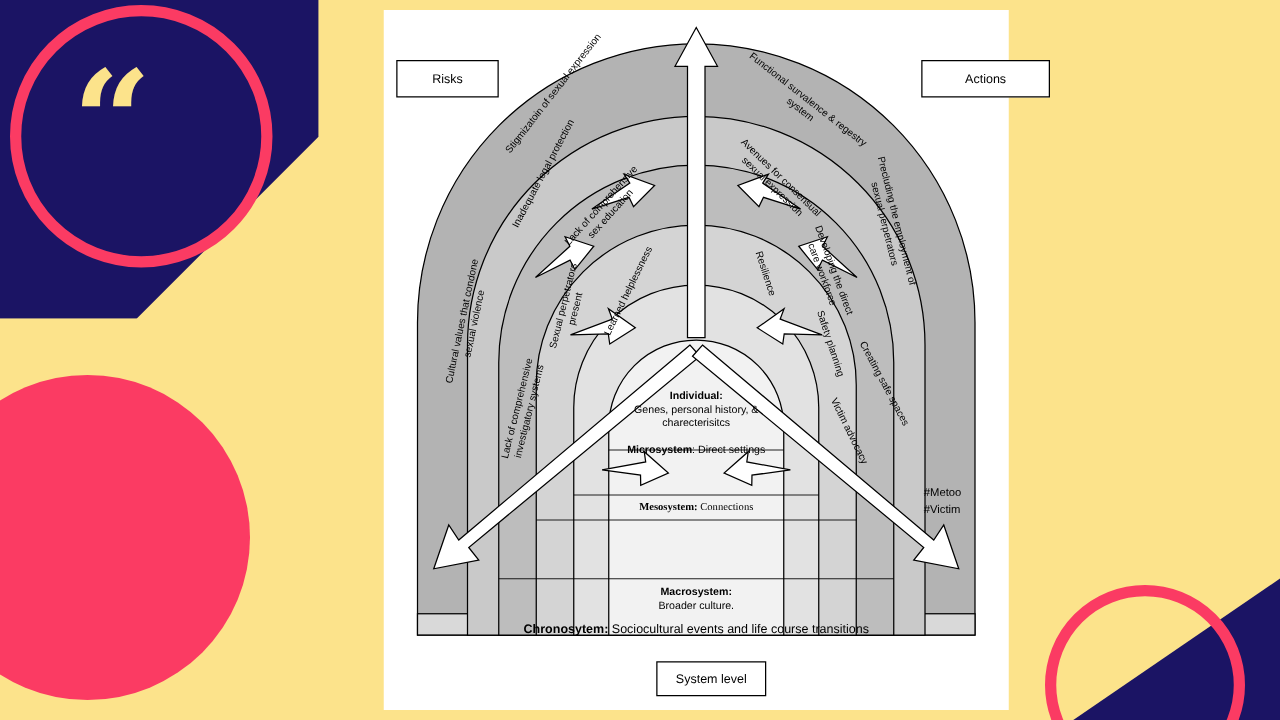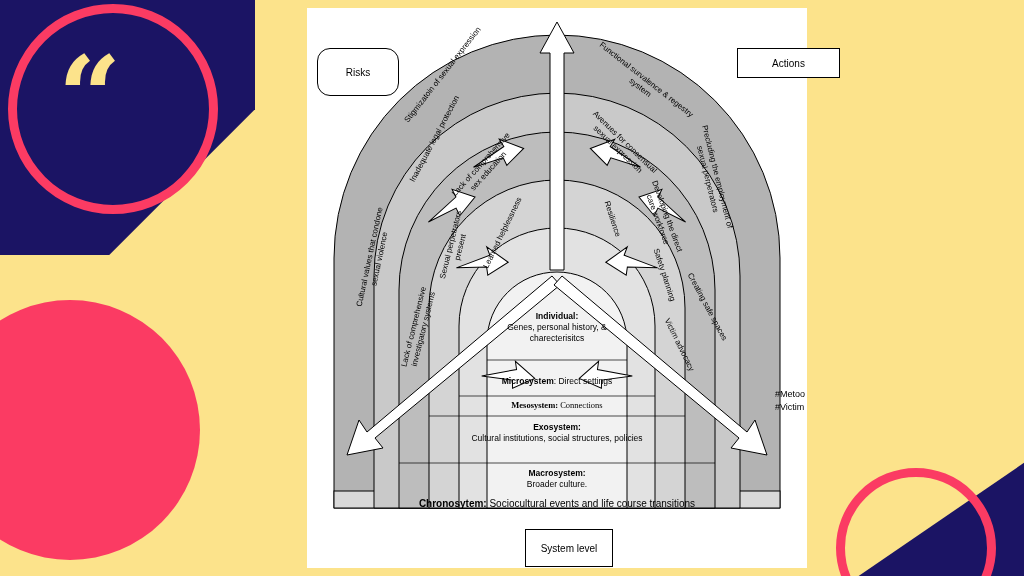--- a/index.html
+++ b/index.html
@@ -106,45 +106,44 @@
     position: absolute;
     background: #ffffff;
     border: 1px solid #000000;
     font-size: 10px;
     color: #000000;
     display: flex;
     align-items: center;
     justify-content: center;
     box-sizing: border-box;
   }
-  #label-risks { left: 10px; top: 40px; width: 82px; height: 48px; border-radius: 13px; }
+  #label-risks { left: 10px; top: 40px; width: 82px; height: 30px; }
   #label-actions { left: 430px; top: 40px; width: 103px; height: 30px; }
-  #label-system { left: 218px; top: 521px; width: 88px; height: 38px; }
+  #label-system { left: 218px; top: 521px; width: 88px; height: 28px; }
 
   .hashtags {
     position: absolute;
     left: 432px;
     top: 380px;
     font-size: 9px;
     line-height: 13px;
     color: #000000;
-    padding-left: 36px;
   }
 
   
   .center-text {
     position: absolute;
     text-align: center;
     color: #000000;
     line-height: 11px;
     font-size: 8.5px;
   }
   .center-text b { font-weight: bold; margin-top: 10px; }
   #ct-individual { left: 176px; top: 303px; width: 148px; }
-  #ct-micro { left: 176px; top: 368px; width: 148px; }
+  #ct-micro { left: 176px; top: 346px; width: 148px; }
   #ct-meso { left: 150px; top: 392px; width: 200px; font-family: Liberation Serif, serif; }
   #ct-exo { left: 150px; top: 414px; width: 200px; }
   #ct-macro { left: 150px; top: 460px; width: 200px; }
   #ct-chrono { left: 80px; top: 490px; width: 340px; font-size: 10px; }
 
   
   .ring-label {
     position: absolute;
     font-size: 8px;
     color: #000;
@@ -225,24 +224,20 @@
       </div>
 
       <div class="center-text" id="ct-micro">
         <b>Microsystem</b><span>: Direct settings</span>
       </div>
 
       <div class="center-text" id="ct-meso">
         <b>Mesosystem:</b><span> Connections</span>
       </div>
 
-      <div class="center-text" id="ct-exo">
-        <b>Exosystem:</b><br>
-        <span>Cultural institutions, social structures, policies</span>
-      </div>
 
       <div class="center-text" id="ct-macro">
         <b>Macrosystem:</b><br>
         <span>Broader culture.</span>
       </div>
 
       <div class="center-text" id="ct-chrono">
         <b>Chronosytem:</b><span> Sociocultural events and life course transitions</span>
       </div>
 

